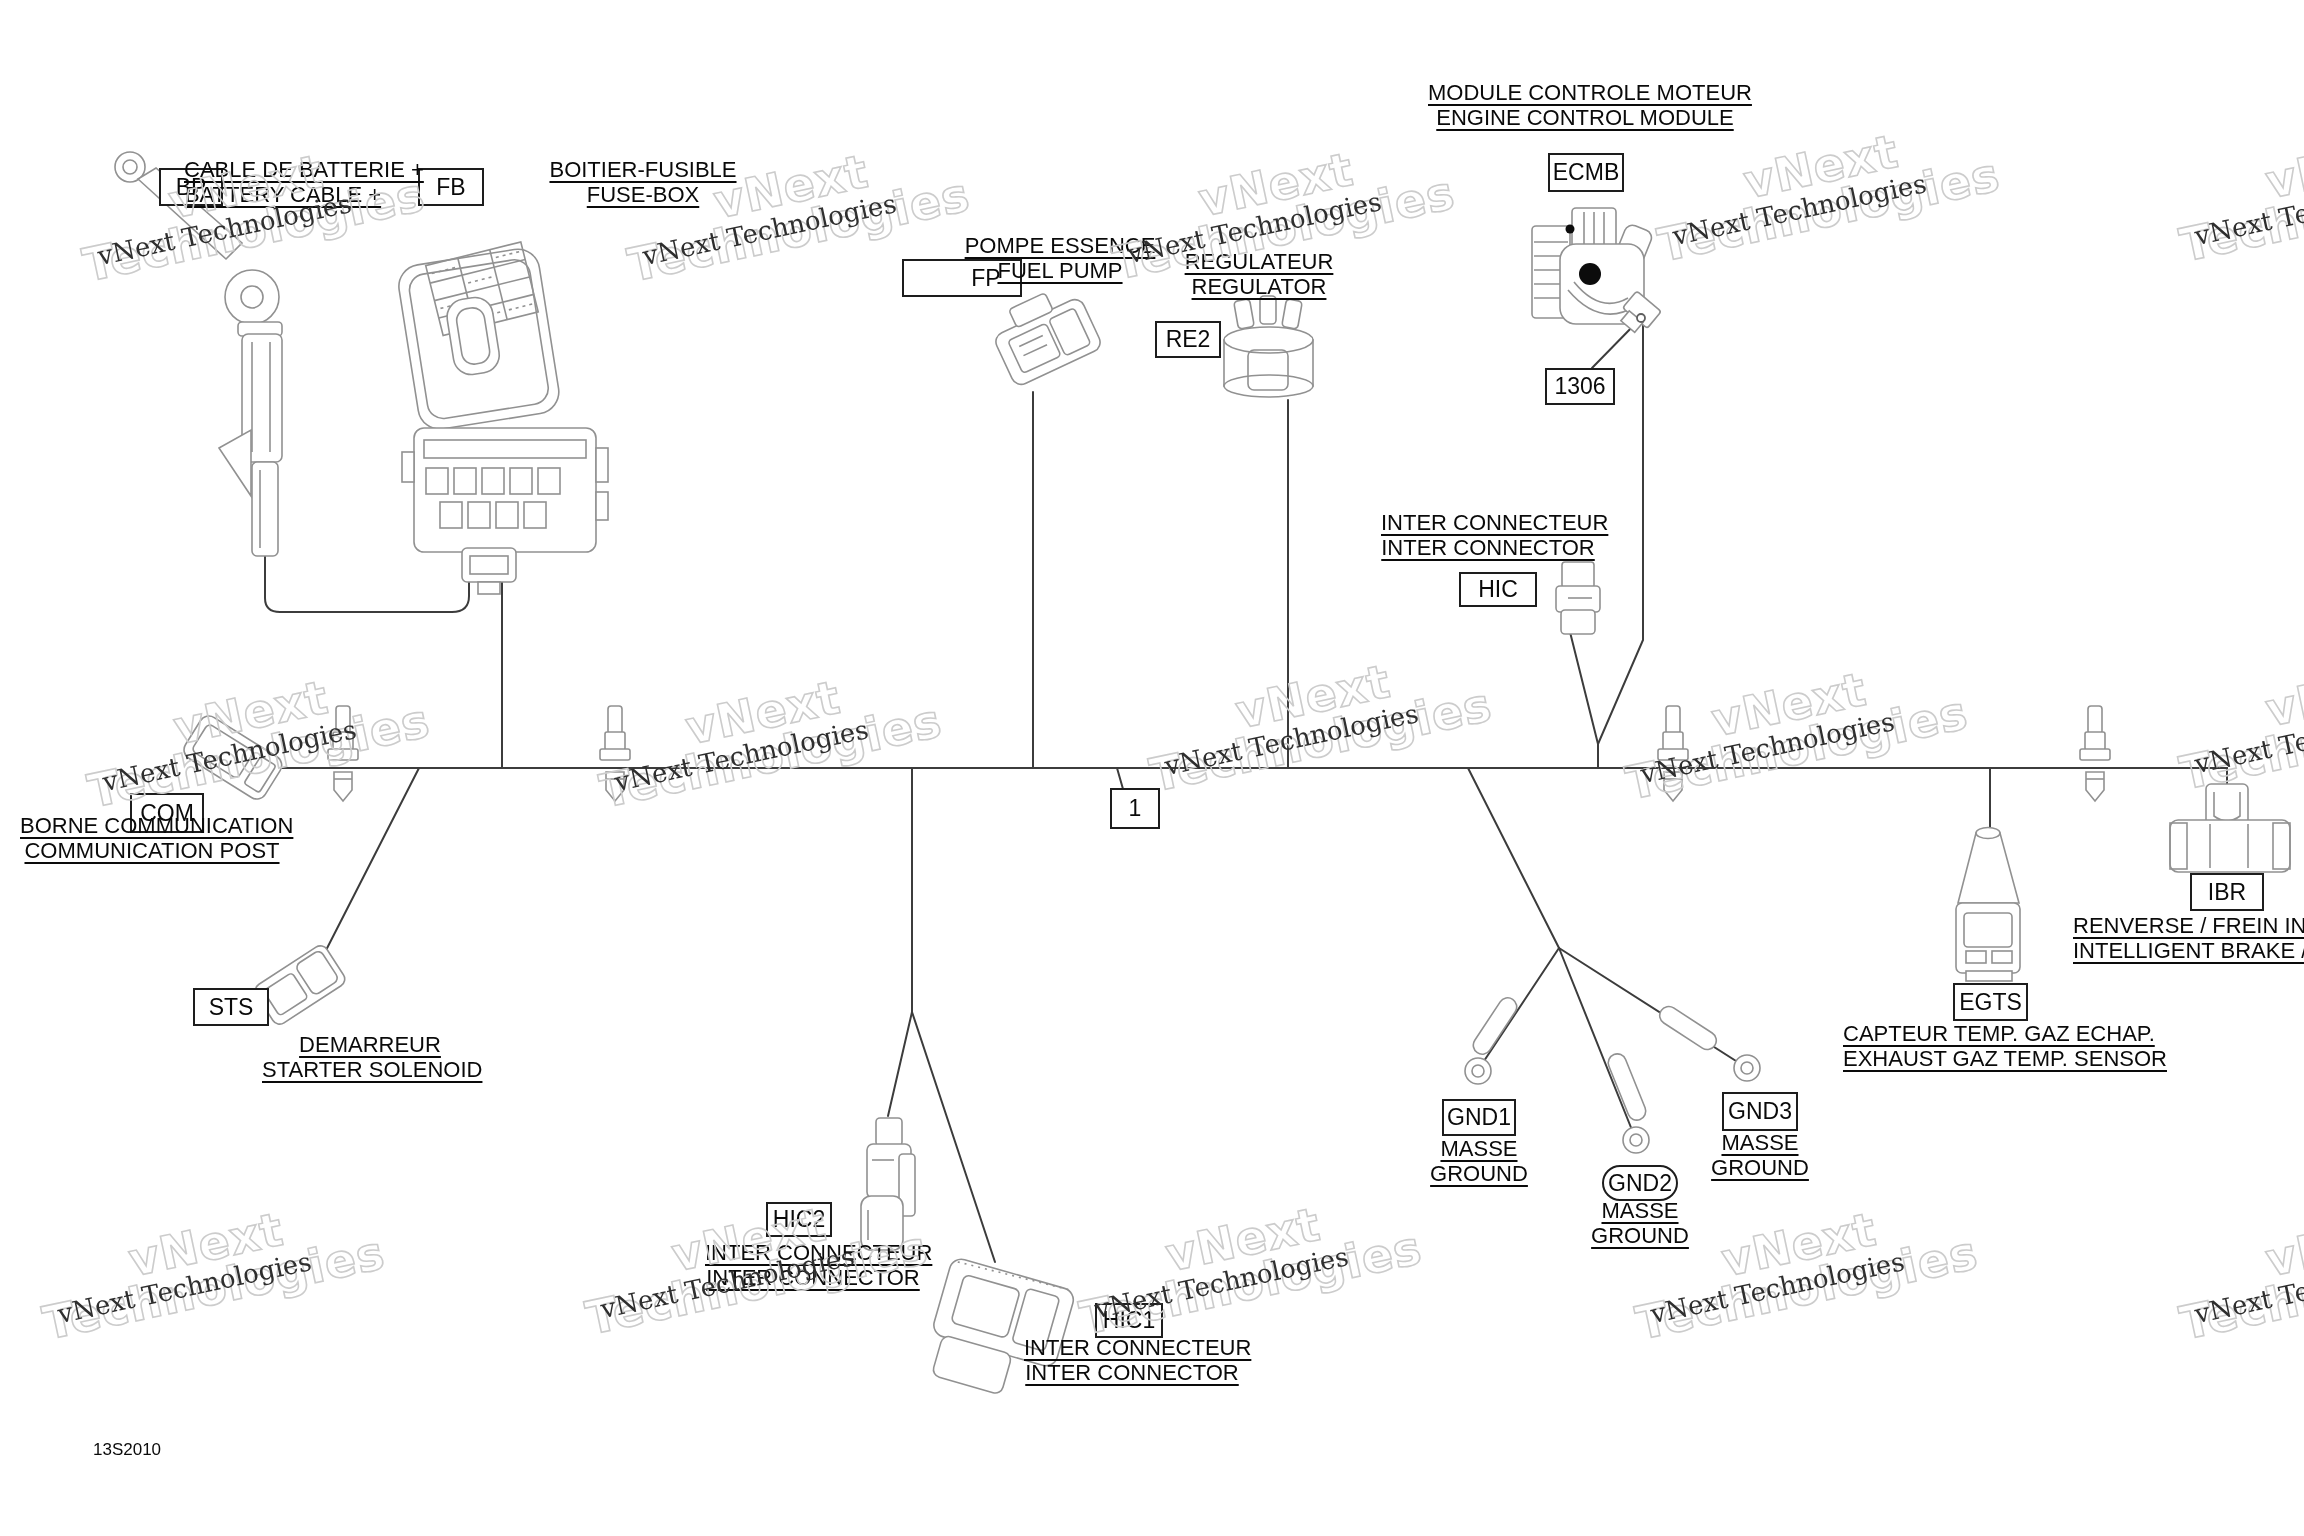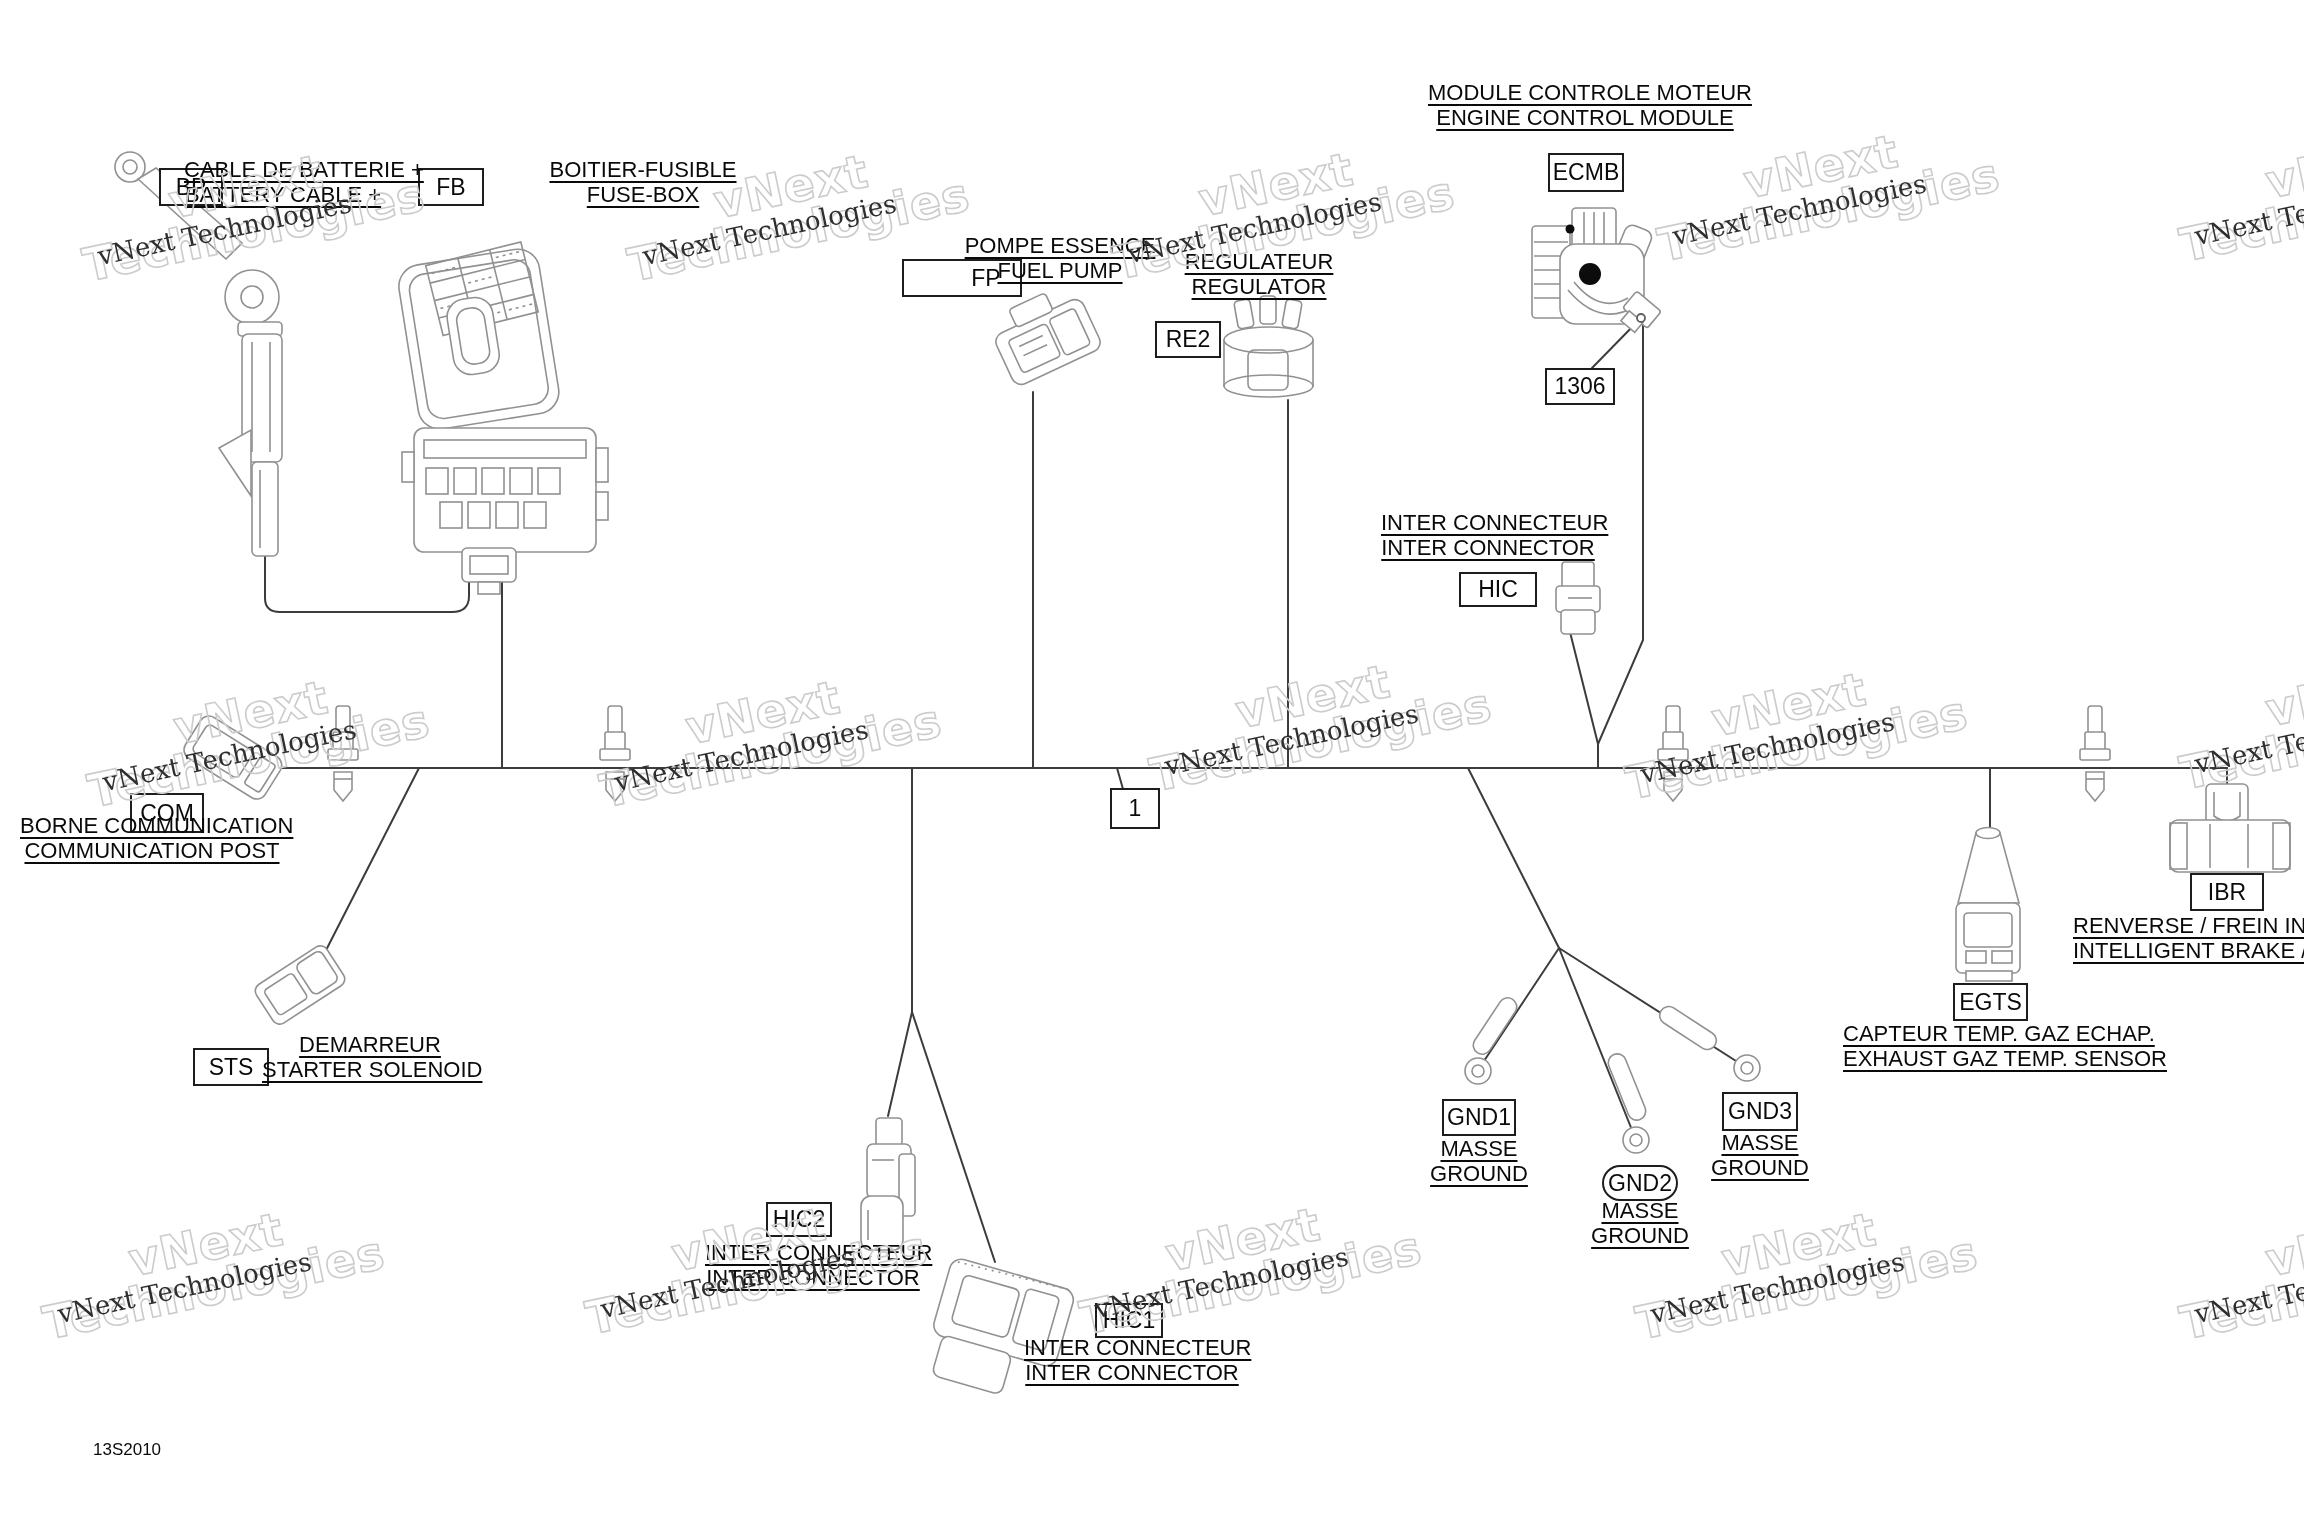--- a/index.html
+++ b/index.html
@@ -282,21 +282,21 @@
     </div>
   <div class="code-box" style="left:1110px; top:788px; width:46px; height:37px;">
       <span>1</span>
     </div>
   <div class="code-box" style="left:1459px; top:572px; width:74px; height:31px;">
       <span>HIC</span>
     </div>
   <div class="code-box" style="left:130px; top:793px; width:70px; height:36px;">
       <span>COM</span>
     </div>
-  <div class="code-box" style="left:193px; top:1048px; width:72px; height:34px;justify-content:center;">
+  <div class="code-box" style="left:193px; top:988px; width:72px; height:34px;justify-content:center;">
       <span>STS</span>
     </div>
   <div class="code-box" style="left:766px; top:1202px; width:62px; height:31px;">
       <span>HIC2</span>
     </div>
   <div class="code-box" style="left:1095px; top:1303px; width:64px; height:31px;">
       <span>HIC1</span>
     </div>
   <div class="code-box" style="left:1442px; top:1099px; width:70px; height:33px;">
       <span>GND1</span>

